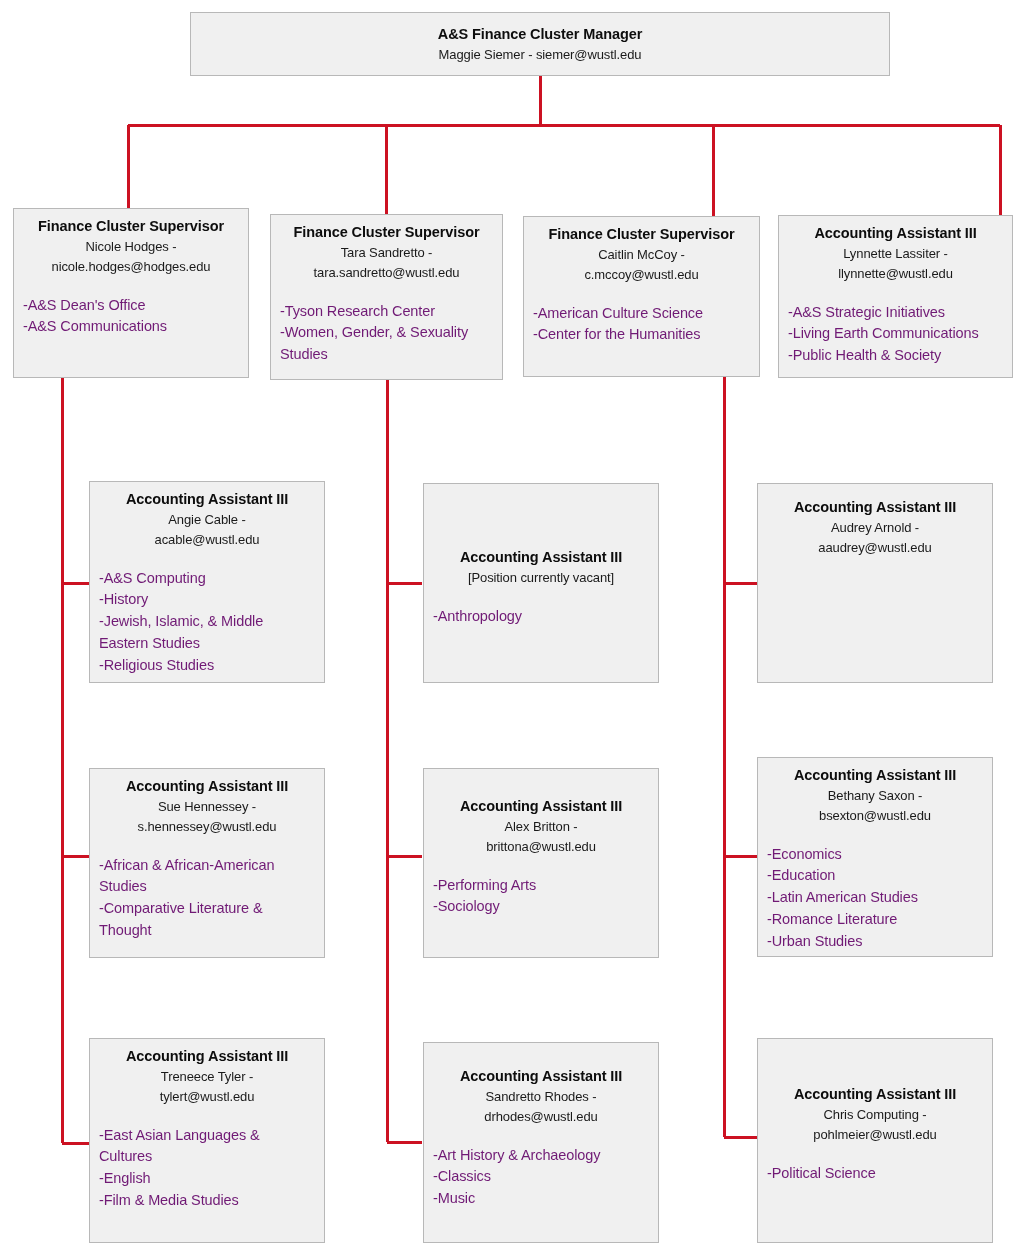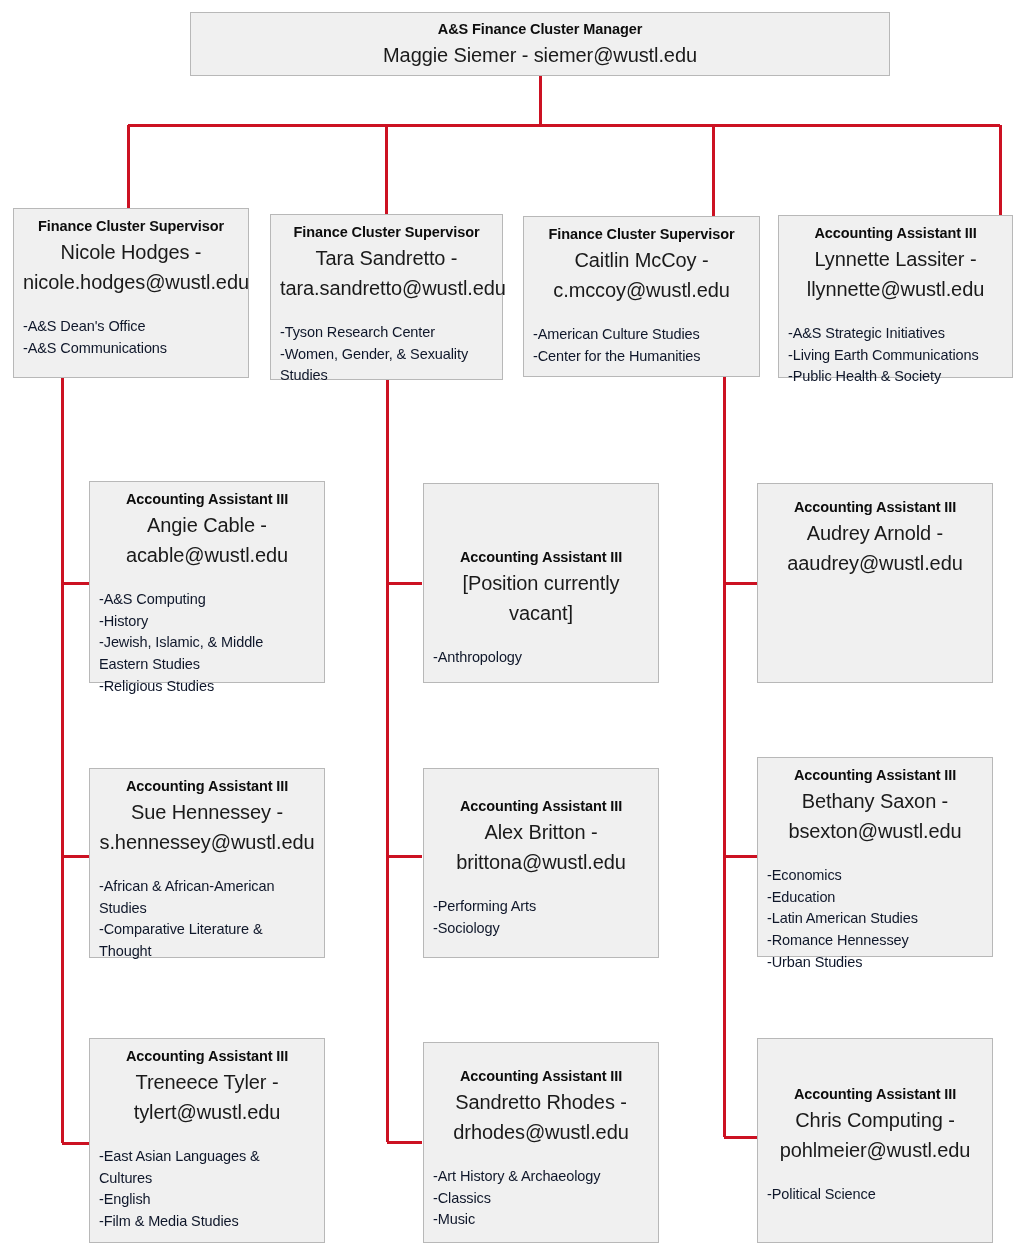--- a/index.html
+++ b/index.html
@@ -34,30 +34,30 @@
   .node-title {
     font-weight: bold;
     text-align: center;
     font-size: 14.5px;
     color: #0d0d0d;
     line-height: 1.52;
     letter-spacing: -0.1px;
   }
   .node-person {
     text-align: center;
-    font-size: 20px;
+    font-size: 13px;
     color: #1a1a1a;
     line-height: 1.52;
     letter-spacing: -0.1px;
   }
   .node-units {
     margin-top: 1.25em;
     text-align: left;
     font-size: 14.5px;
-    color: #0f172a;
+    color: #701a75;
     line-height: 1.5;
     letter-spacing: -0.1px;
   }
   .node-units .unit-line {
     white-space: normal;
   }
   .node.vcenter {
     display: flex;
     flex-direction: column;
     justify-content: center;
@@ -100,21 +100,21 @@
   <div class="node vcenter" style="left:190px; top:12px; width:700px; height:64px;">
     <div class="node-body">
       <div class="node-title">A&amp;S Finance Cluster Manager</div>
       <div class="node-person">Maggie Siemer - siemer@wustl.edu</div>
     </div>
   </div>
 
   <div class="node" style="left:13px; top:208px; width:236px; height:170px;">
     <div class="node-title">Finance Cluster Supervisor</div>
     <div class="node-person">Nicole Hodges -</div>
-    <div class="node-person">nicole.hodges@wustl.edu</div>
+    <div class="node-person">nicole.hodges@hodges.edu</div>
     <div class="node-units">
       <div class="unit-line">-A&amp;S Dean's Office</div>
       <div class="unit-line">-A&amp;S Communications</div>
     </div>
   </div>
 
   <div class="node" style="left:270px; top:214px; width:233px; height:166px;">
     <div class="node-title">Finance Cluster Supervisor</div>
     <div class="node-person">Tara Sandretto -</div>
     <div class="node-person">tara.sandretto@wustl.edu</div>
@@ -122,21 +122,21 @@
       <div class="unit-line">-Tyson Research Center</div>
       <div class="unit-line">-Women, Gender, &amp; Sexuality Studies</div>
     </div>
   </div>
 
   <div class="node" style="left:523px; top:216px; width:237px; height:161px;">
     <div class="node-title">Finance Cluster Supervisor</div>
     <div class="node-person">Caitlin McCoy -</div>
     <div class="node-person">c.mccoy@wustl.edu</div>
     <div class="node-units">
-      <div class="unit-line">-American Culture Studies</div>
+      <div class="unit-line">-American Culture Science</div>
       <div class="unit-line">-Center for the Humanities</div>
     </div>
   </div>
 
   <div class="node" style="left:778px; top:215px; width:235px; height:163px;">
     <div class="node-title">Accounting Assistant III</div>
     <div class="node-person">Lynnette Lassiter -</div>
     <div class="node-person">llynnette@wustl.edu</div>
     <div class="node-units">
       <div class="unit-line">-A&amp;S Strategic Initiatives</div>
@@ -214,21 +214,21 @@
   </div>
 
   <div class="node" style="left:757px; top:757px; width:236px; height:200px;">
     <div class="node-title">Accounting Assistant III</div>
     <div class="node-person">Bethany Saxon -</div>
     <div class="node-person">bsexton@wustl.edu</div>
     <div class="node-units">
       <div class="unit-line">-Economics</div>
       <div class="unit-line">-Education</div>
       <div class="unit-line">-Latin American Studies</div>
-      <div class="unit-line">-Romance Hennessey</div>
+      <div class="unit-line">-Romance Literature</div>
       <div class="unit-line">-Urban Studies</div>
     </div>
   </div>
 
   <div class="node" style="left:757px; top:1038px; width:236px; height:205px; padding-top:44px;">
     <div class="node-title">Accounting Assistant III</div>
     <div class="node-person">Chris Computing -</div>
     <div class="node-person">pohlmeier@wustl.edu</div>
     <div class="node-units">
       <div class="unit-line">-Political Science</div>

